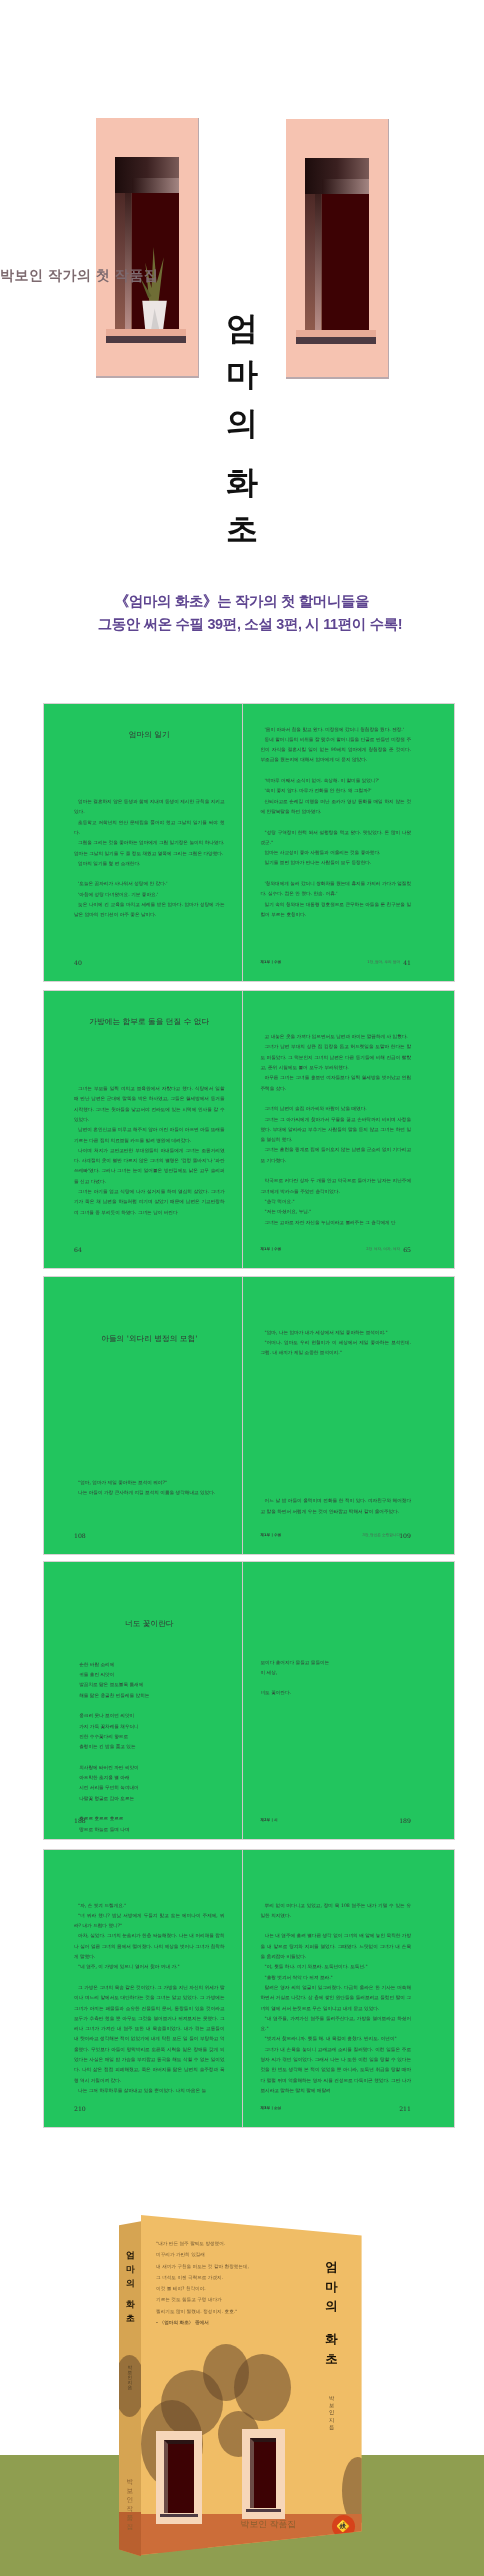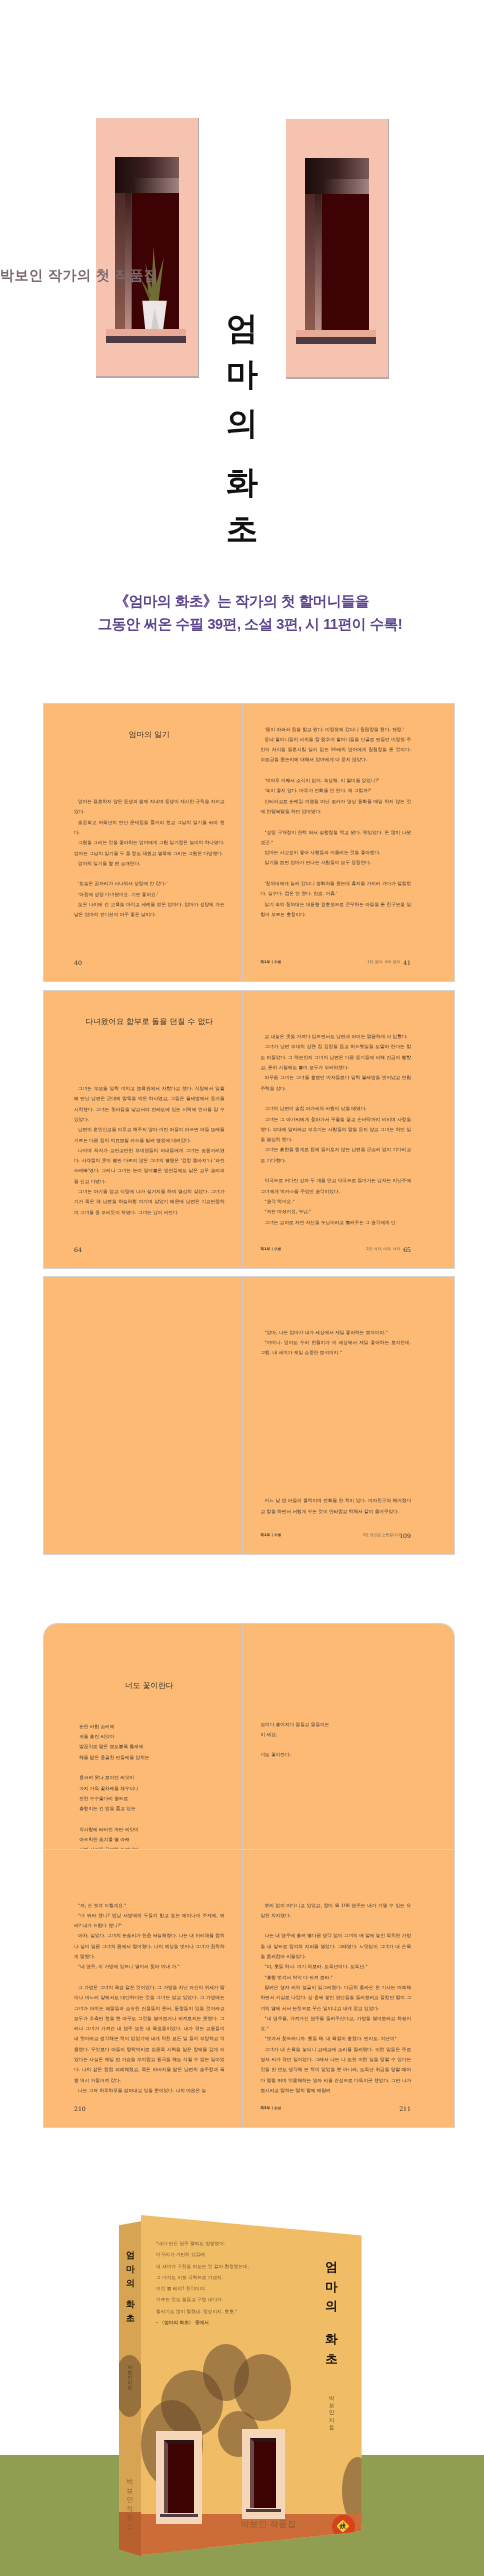--- a/index.html
+++ b/index.html
@@ -23,21 +23,21 @@
 
   
   .subtitle { position: absolute; left: 0; width: 484px; top: 267px; text-align: left;
       font-family: "Liberation Sans", sans-serif; font-weight: bold; font-size: 14px; color: #7d6a6f; letter-spacing: 0.5px; }
   .big-title { position: absolute; left: 0; width: 484px; text-align: center;
       font-family: "DejaVu Serif", serif; font-weight: bold; font-size: 32px; color: #111; line-height: 1; }
   .lead { position: absolute; left: 0; width: 484px; text-align: center;
       font-family: "Liberation Sans", sans-serif; font-weight: bold; font-size: 14.4px; color: #5e4590; line-height: 20.6px; letter-spacing: -0.3px; }
 
   
-  .spread { position: absolute; left: 43px; width: 412px; height: 279px; border: 0.8px solid #d8d2d3; background: #fdba74; }
+  .spread { position: absolute; left: 43px; width: 412px; height: 279px; border: 0.8px solid #d8d2d3; background: #22c55e; }
   .spread .divider { position: absolute; left: 198px; top: 0; bottom: 0; width: 0.5px; background: #cfc7c8; }
   .page { position: absolute; top: 0; width: 198px; height: 100%; padding: 20.6px 17.5px 0 30px;
       font-family: "DejaVu Serif", serif; font-size: 4.6px; line-height: 10.3px; color: #333; }
   .page.right { left: 199px; padding: 20.6px 30px 0 17.5px; }
   .page .ptitle { text-align: center; font-family: "DejaVu Sans", sans-serif; font-size: 7.7px; color: #333; margin: 5.2px 0 57px 0; }
   .page p { text-indent: 4.1px; text-align: justify; }
   .page p.gap { margin-top: 10.3px; }
   .page .pnum { position: absolute; bottom: 12.4px; font-size: 6.2px; font-family: "DejaVu Serif", serif; color: #333; }
   .page.left .pnum { left: 30px; }
   .page.right .pnum { right: 30px; }
@@ -143,21 +143,21 @@
     <p>일기 속의 청와대는 대통령 경호원으로 근무하는 아들을 둔 친구분을 일컬어 부르는 호칭이다.</p>
     <div class="runhead">제1부 | 수필</div>
     <div class="runchap">1장_엄마, 우리 엄마</div>
     <div class="pnum">41</div>
   </div>
 </div>
 
 <div class="spread" style="top:990px;">
   <div class="divider"></div>
   <div class="page left">
-    <div class="ptitle">다녀왔어요 함부로 돌을 던질 수 없다</div>
+    <div class="ptitle">가방에는 함부로 돌을 던질 수 없다</div>
     <p>그녀는 부모를 일찍 여의고 보육원에서 자랐다고 했다. 식당에서 일할 때 만난 남편은 군대에 말뚝을 박은 하사였고, 그들은 월세방에서 동거를 시작했다. 그녀는 첫아들을 낳고서야 전라도에 있는 시댁에 인사를 갈 수 있었다.</p>
     <p>남편이 혼인신고를 미루고 해주지 않아 어린 아들이 아프면 아들 또래를 기르는 다른 집의 의료보험 카드를 빌려 병원에 데려갔다.</p>
     <p>나이며 처지가 고만고만한 부대원들의 아내들에게 그녀는 조롱거리였다. 사계절의 옷이 별반 다르지 않은 그녀의 별명은 '검정 쫄바지'나 '파란 쓰레빠'였다. 그러나 그녀는 눈이 얼어붙은 빙판길에도 낡은 고무 슬리퍼를 신고 다녔다.</p>
     <p>그녀는 아기를 업고 식당에 나가 설거지를 하며 열심히 살았다. 그녀가 기가 죽은 채 남편을 하늘처럼 여기며 살았기 때문에 남편은 기고만장하여 그녀를 종 부리듯이 하였다. 그녀는 남이 버린다</p>
     <div class="pnum">64</div>
   </div>
   <div class="page right">
     <p style="margin-top:20.6px">고 내놓은 옷을 가져다 입으면서도 남편과 아이는 깔끔하게 사 입혔다.</p>
     <p>그녀가 남편 부대의 상관 집 김장을 돕고 허드렛일을 도맡아 한다는 말도 떠돌았다. 그 덕분인지 그녀의 남편은 다른 동기들에 비해 진급이 빨랐고, 준위 시험에도 붙어 모두가 부러워했다.</p>
     <p>아무튼 그녀는 그녀를 흉보던 여자들보다 일찍 월세방을 벗어났고 연립주택을 샀다.</p>
@@ -169,31 +169,37 @@
     <p>"저는 마셨어요, 누님."</p>
     <p>그녀는 고아로 자란 자신을 누님이라고 불러주는 그 총각에게 단</p>
     <div class="runhead">제1부 | 수필</div>
     <div class="runchap">2장_여자, 여자, 여자</div>
     <div class="pnum">65</div>
   </div>
 </div>
 
 <div class="spread" style="top:1276px;">
   <div class="divider"></div>
+  <div class="page left">
+    <div class="ptitle" style="margin-top:36px; margin-bottom:134px;">아들의 '외다리 병정의 모험'</div>
+    <p>"엄마, 엄마가 제일 좋아하는 보석이 뭐야?"</p>
+    <p>나는 아들이 가장 근사하게 여길 보석의 이름을 생각해내고 있었다.</p>
+    <div class="pnum">108</div>
+  </div>
   <div class="page right">
     <p style="margin-top:30px">"엄마, 나는 엄마가 내가 세상에서 제일 좋아하는 보석이야."</p>
     <p>"어머나. 엄마도 우리 현철이가 이 세상에서 제일 좋아하는 보석인데. 그럼. 내 새끼가 제일 소중한 보석이지."</p>
     <p style="margin-top:138px">어느 날 밤 아들이 울먹이며 전화를 한 적이 있다. 여자친구와 헤어졌다고 말을 하면서 서럽게 우는 것이 안타깝고 딱해서 같이 울어주었다.</p>
     <div class="runhead">제1부 | 수필</div>
     <div class="runchap">3장_당신은 소중합니다</div>
     <div class="pnum">109</div>
   </div>
 </div>
 
-<div class="spread" style="top:1623px;border-radius:14px;">
+<div class="spread" style="top:1561px;">
   <div class="divider"></div>
   <div class="page left">
     <div class="ptitle" style="margin-top:36px; margin-bottom:31px;">너도 꽃이란다</div>
     <div class="poem" style="padding-left:5.2px">
       <p>순한 바람 소리에</p>
       <p>귀를 홀린 씨앗이</p>
       <p>발꿈치로 닳은 보도블록 틈새에</p>
       <p>해를 닮은 옹골찬 민들레를 앉히는</p>
       <p class="gap">웅크려 못나 보이던 씨앗이</p>
       <p>가지 가득 꽃차례를 채우더니</p>

